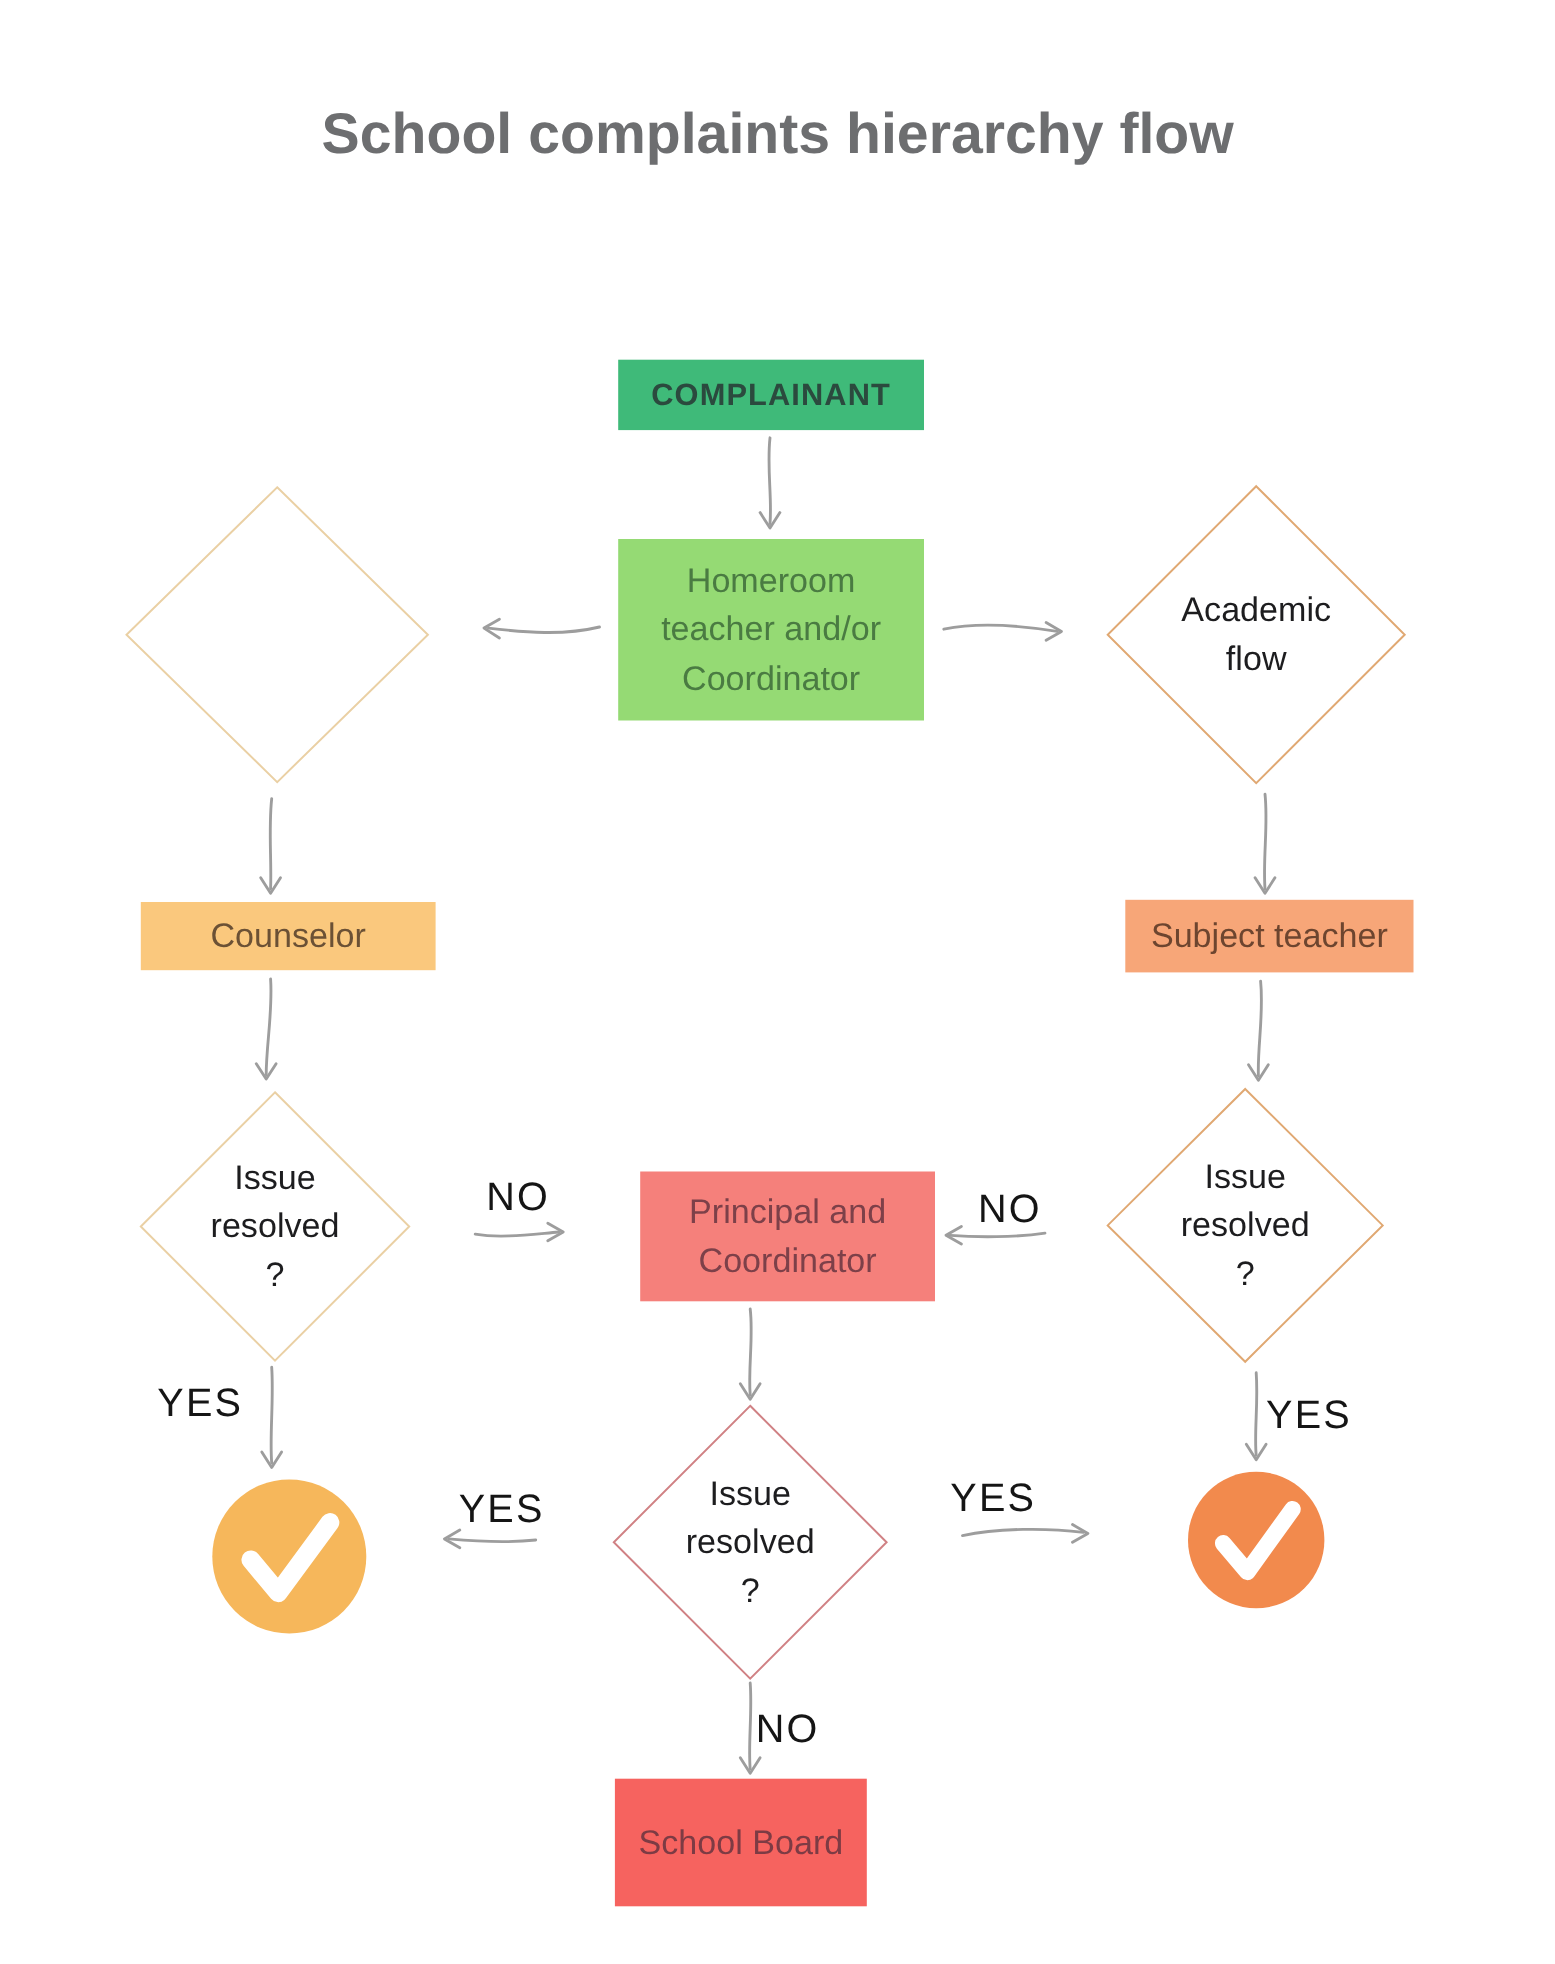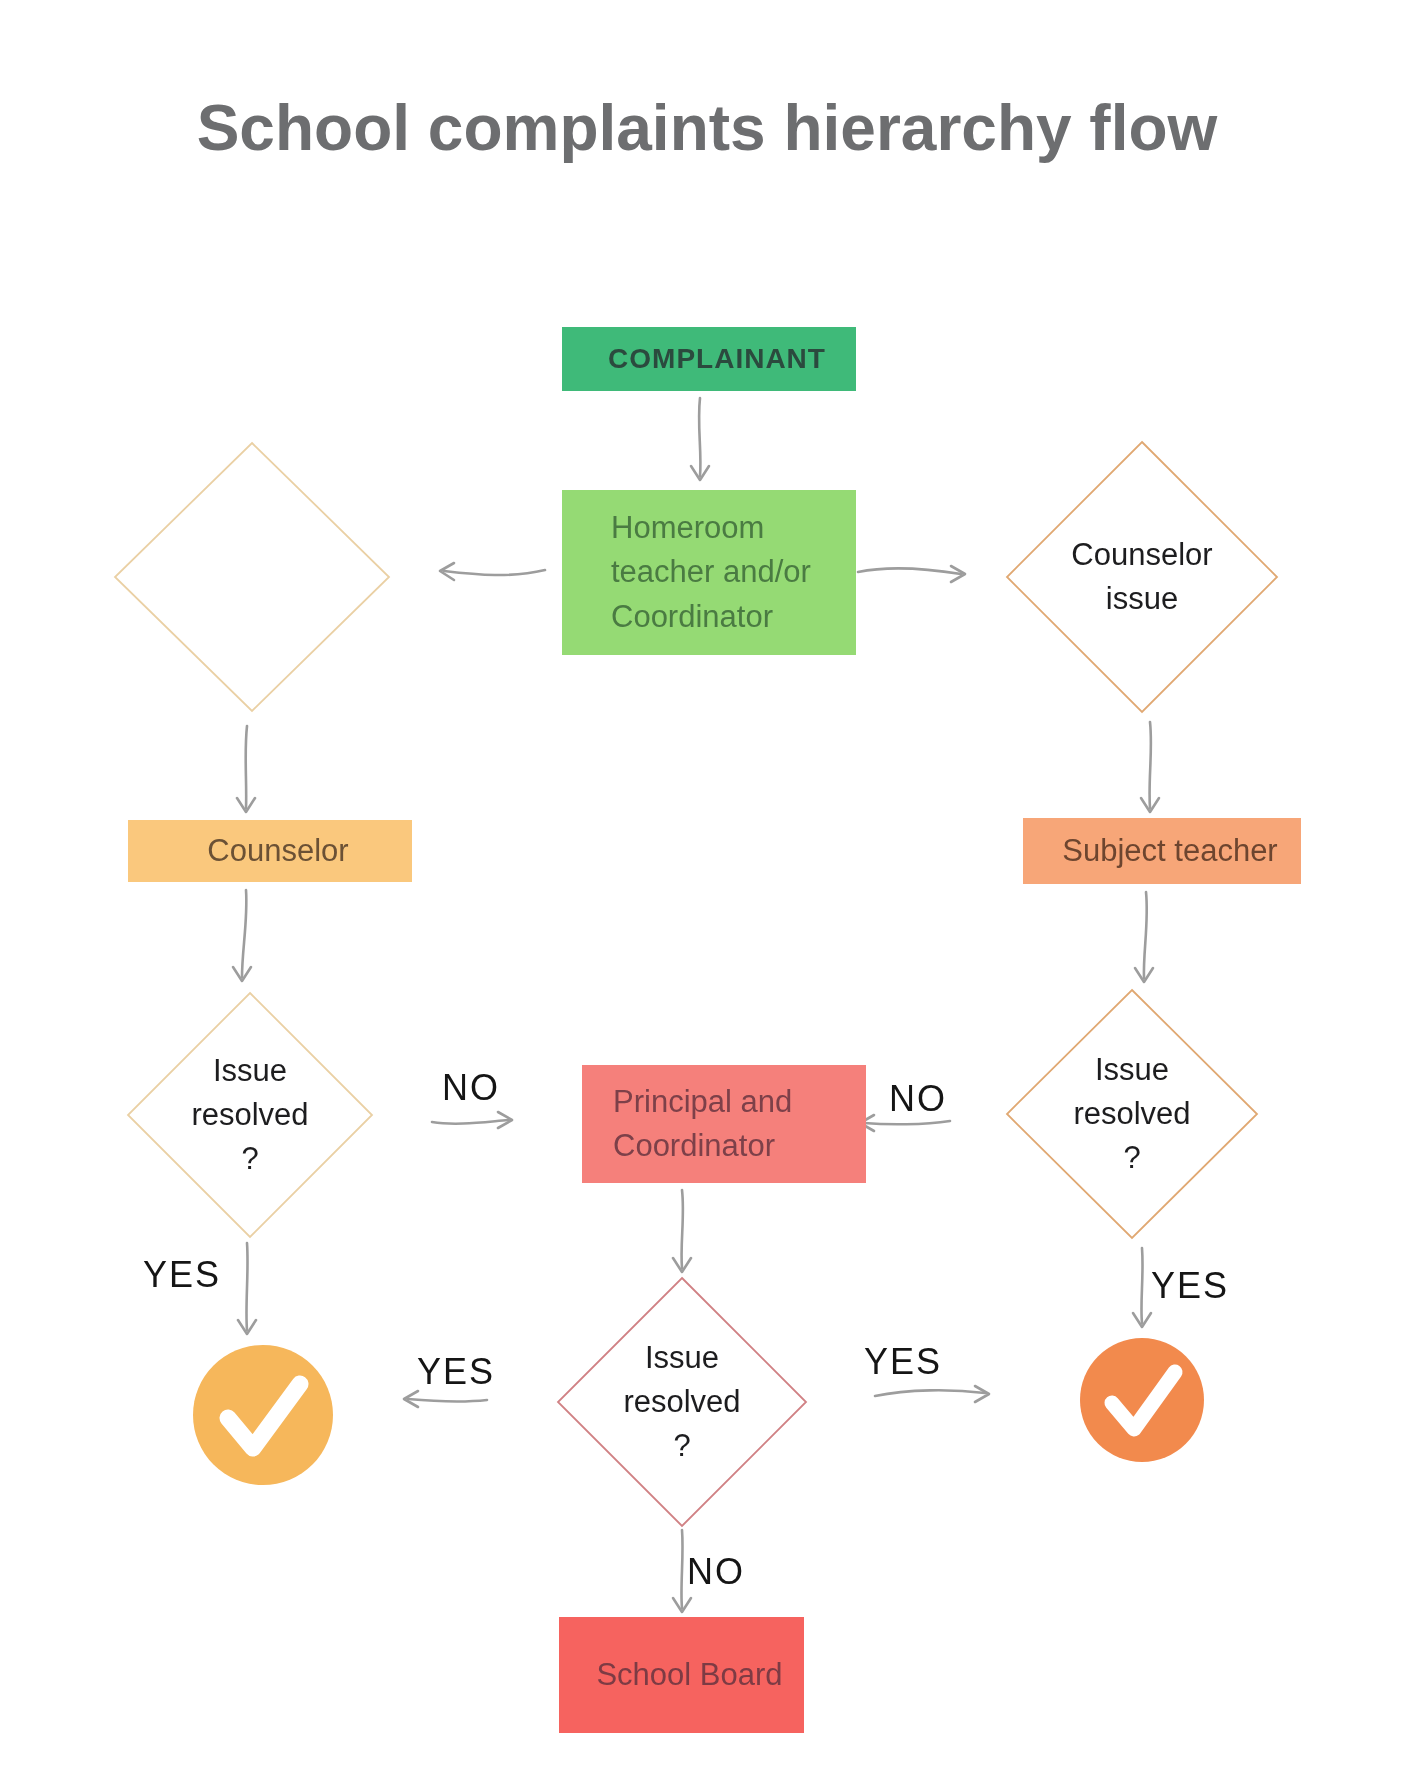--- a/index.html
+++ b/index.html
@@ -5,30 +5,30 @@
   html,body { margin:0; padding:0; background:#ffffff; }
   .canvas {
     position:relative; width:1414px; height:1785px;
     background: var(--canvas_bg, #ffffff);
     font-family:"Liberation Sans", sans-serif;
     overflow:hidden;
   }
   .page-title {
     position:absolute; left:0; right:0; top:96px;
     margin:0; text-align:center;
-    font-size:64px; font-weight:bold; letter-spacing:0px; line-height:1;
+    font-size:52px; font-weight:bold; letter-spacing:0px; line-height:1;
     color: var(--title_text, #6d6e70);
   }
   svg.layer { position:absolute; left:0; top:0; }
   .ar { stroke: var(--arrow, #9d9d9d); stroke-width:2.6; fill:none;
         stroke-linecap:round; stroke-linejoin:round; }
   .dia { fill:#ffffff; stroke-width:1.8; }
   .node {
     position:absolute; display:flex; align-items:center; justify-content:center;
-    line-height:1.42; font-size:31px;padding-left:16px;
+    text-align:center; line-height:1.42; font-size:31px;
   }
   .node span { display:inline-block; }
   .complainant { left:562px; top:327px; width:278px; height:64px;
     background:var(--complainant_bg); color:var(--complainant_text);
     font-weight:bold; font-size:28px; letter-spacing:1px; }
   .homeroom { left:562px; top:490px; width:278px; height:165px;
     background:var(--homeroom_bg); color:var(--homeroom_text); }
   .homeroom span { width:212px; }
   .counselor { left:128px; top:820px; width:268px; height:62px;
     background:var(--counselor_bg); color:var(--counselor_text); }
@@ -147,21 +147,21 @@
   <div class="node subject">
     <span>Subject teacher</span>
   </div>
   <div class="node principal">
     <span>Principal and Coordinator</span>
   </div>
   <div class="node schoolboard">
     <span>School Board</span>
   </div>
 
-  <div class="dtext" style="left:1142px; top:577px; width:190px;">Counselor issue</div>
+  <div class="dtext" style="left:1142px; top:577px; width:190px;">Academic flow</div>
   <div class="dtext" style="left:250px; top:1115px; width:138px;">Issue resolved ?</div>
   <div class="dtext" style="left:1132px; top:1114px; width:138px;">Issue resolved ?</div>
   <div class="dtext" style="left:682px; top:1402px; width:138px;">Issue resolved ?</div>
 
   <div class="elabel" style="left:471px; top:1088px;">NO</div>
   <div class="elabel" style="left:918px; top:1099px;">NO</div>
   <div class="elabel" style="left:716px; top:1572px;">NO</div>
   <div class="elabel" style="left:182px; top:1275px;">YES</div>
   <div class="elabel" style="left:1190px; top:1286px;">YES</div>
   <div class="elabel" style="left:456px; top:1372px;">YES</div>

